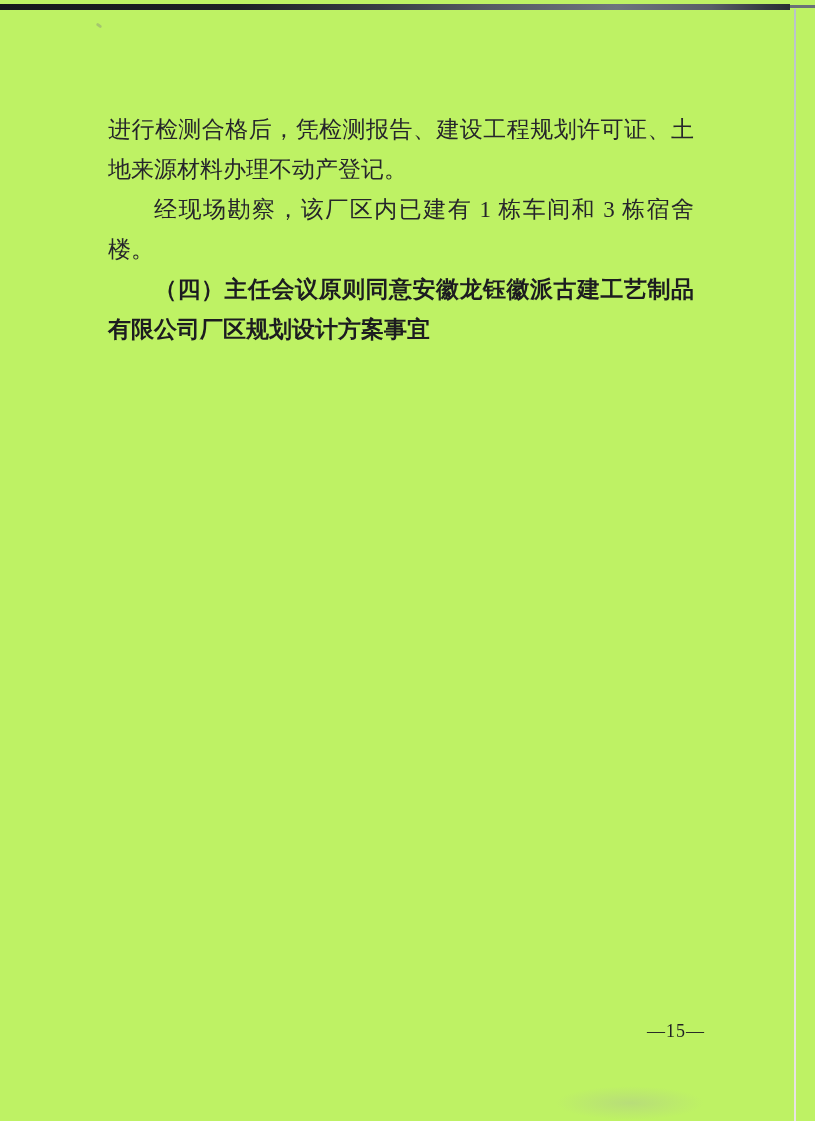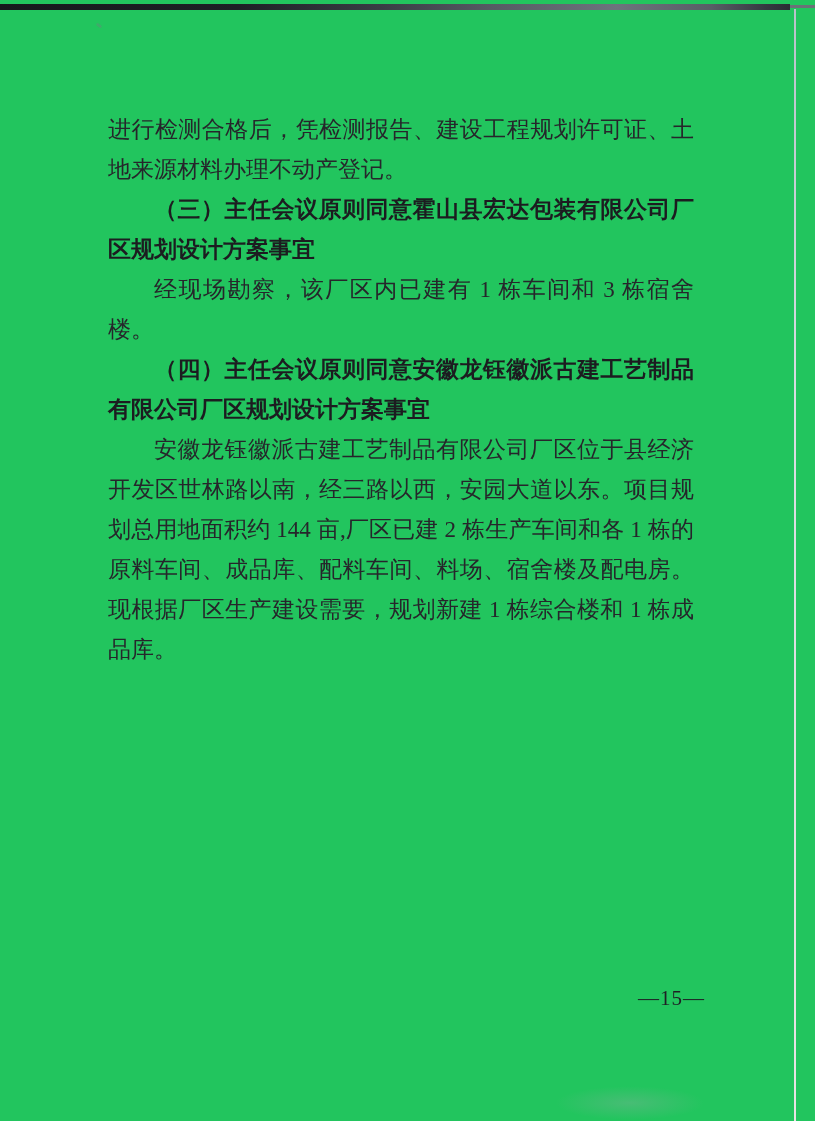--- a/index.html
+++ b/index.html
@@ -4,21 +4,21 @@
 <style>
   html, body {
     margin: 0;
     padding: 0;
     background: #ffffff;
   }
   .page {
     position: relative;
     width: 815px;
     height: 1121px;
-    background: #22c55e;
+    background: #bef264;
     overflow: hidden;
     font-family: "Liberation Serif", "DejaVu Serif", serif;
     text-decoration: underline;
   }
   
   .scan-band {
     position: absolute;
     left: 0;
     top: 4px;
     width: 790px;
@@ -76,23 +76,23 @@
   .content p.heading {
     font-weight: bold;
     color: #1c1c20;
   }
   .bold {
     font-weight: bold;
     color: #1c1c20;
   }
   .page-number {
     position: absolute;
-    top: 986px;
+    top: 1021px;
     right: 110px;
-    font-size: 21px;
+    font-size: 18px;
     letter-spacing: 1px;
     color: #1f1f24;
     font-family: "Liberation Serif", "DejaVu Serif", serif;
   }
   
   .speckle {
     position: absolute;
     left: 96px;
     top: 24px;
     width: 6px;
@@ -109,26 +109,24 @@
 
   <div class="scan-band"></div>
   <div class="scan-band-tail"></div>
   <div class="paper-edge"></div>
   <div class="shadow-blob"></div>
   <div class="speckle"></div>
 
   <div class="content">
     <p class="cont">进行检测合格后，凭检测报告、建设工程规划许可证、土地来源材料办理不动产登记。</p>
 
-    <p class="heading">（三）主任会议原则同意霍山县宏达包装有限公司厂区规划设计方案事宜</p>
 
 
     <p>经现场勘察，该厂区内已建有 1 栋车间和 3 栋宿舍楼。</p>
 
 
     <p class="heading">（四）主任会议原则同意安徽龙钰徽派古建工艺制品有限公司厂区规划设计方案事宜</p>
 
-    <p>安徽龙钰徽派古建工艺制品有限公司厂区位于县经济开发区世林路以南，经三路以西，安园大道以东。项目规划总用地面积约 144 亩,厂区已建 2 栋生产车间和各 1 栋的原料车间、成品库、配料车间、料场、宿舍楼及配电房。现根据厂区生产建设需要，规划新建 1 栋综合楼和 1 栋成品库。</p>
   </div>
 
   <div class="page-number">—15—</div>
 
 </div>
 
 </body></html>

